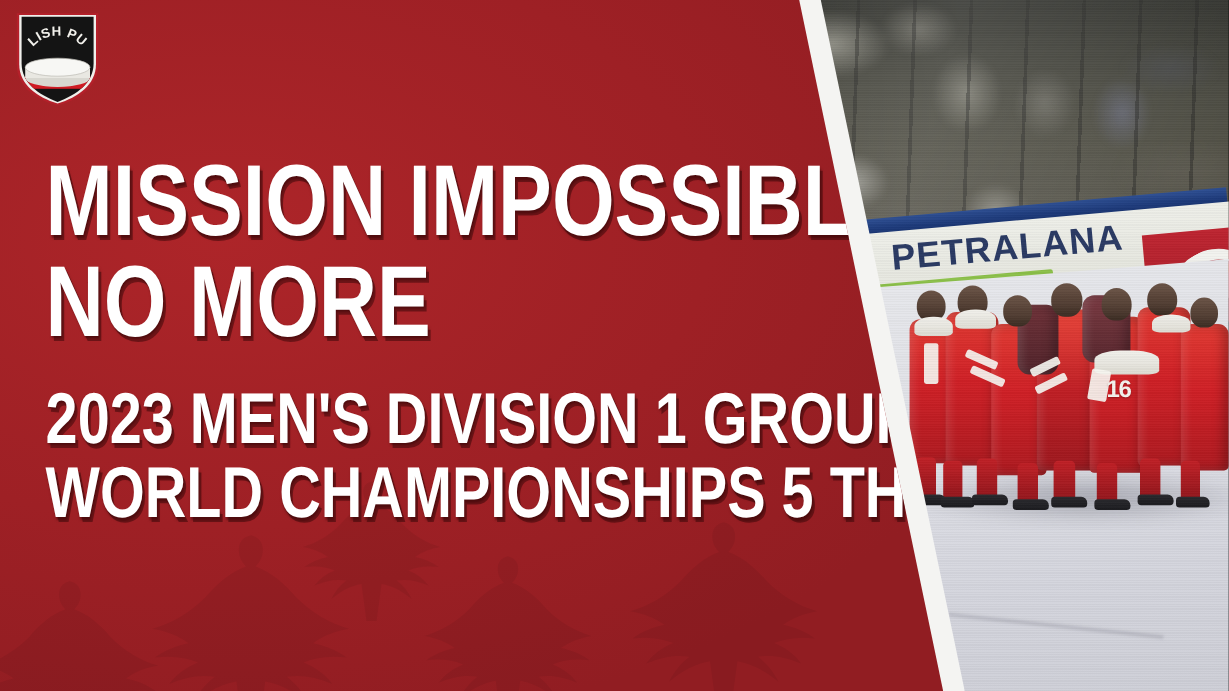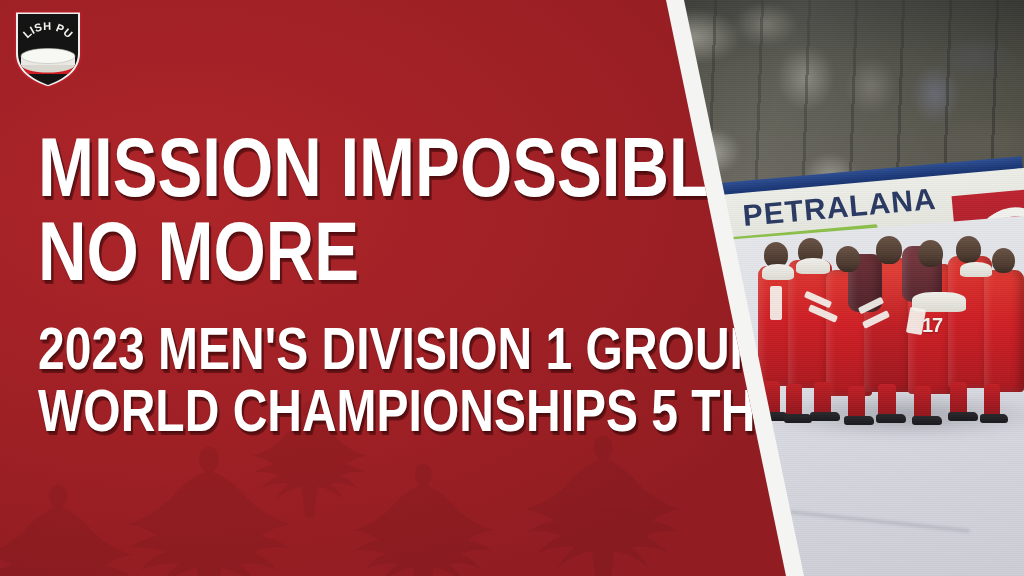--- a/index.html
+++ b/index.html
@@ -339,21 +339,21 @@
       <div class="helm-w" style="left:160px; top:56px; width:54px; height:20px; border-radius:40% 40% 16% 16%;"></div>
       <div class="helm-w" style="left:208px; top:26px; width:32px; height:15px;"></div>
 
       <div class="stripe-w" style="left:52px;  top:60px; width:28px; height:7px; transform:rotate(24deg);"></div>
       <div class="stripe-w" style="left:56px;  top:74px; width:30px; height:7px; transform:rotate(24deg);"></div>
       <div class="stripe-w" style="left:106px; top:66px; width:26px; height:7px; transform:rotate(-26deg);"></div>
       <div class="stripe-w" style="left:110px; top:80px; width:28px; height:7px; transform:rotate(-26deg);"></div>
       <div class="stripe-w" style="left:18px;  top:50px; width:12px; height:34px;"></div>
       <div class="stripe-w" style="left:156px; top:72px; width:16px; height:26px; transform:rotate(10deg);"></div>
 
-      <div class="jnum" style="left:170px; top:78px;">17</div>
+      <div class="jnum" style="left:170px; top:78px;">16</div>
 
       <div class="leg" style="left:12px; top:145px; width:16px; height:36px;"></div>
       <div class="leg" style="left:34px; top:148px; width:16px; height:34px;"></div>
       <div class="leg" style="left:62px; top:146px; width:17px; height:36px;"></div>
       <div class="leg" style="left:96px; top:150px; width:17px; height:34px;"></div>
       <div class="leg" style="left:126px;top:148px; width:18px; height:36px;"></div>
       <div class="leg" style="left:162px;top:150px; width:17px; height:34px;"></div>
       <div class="leg" style="left:198px;top:146px; width:17px; height:36px;"></div>
       <div class="leg" style="left:232px;top:148px; width:16px; height:34px;"></div>
 

